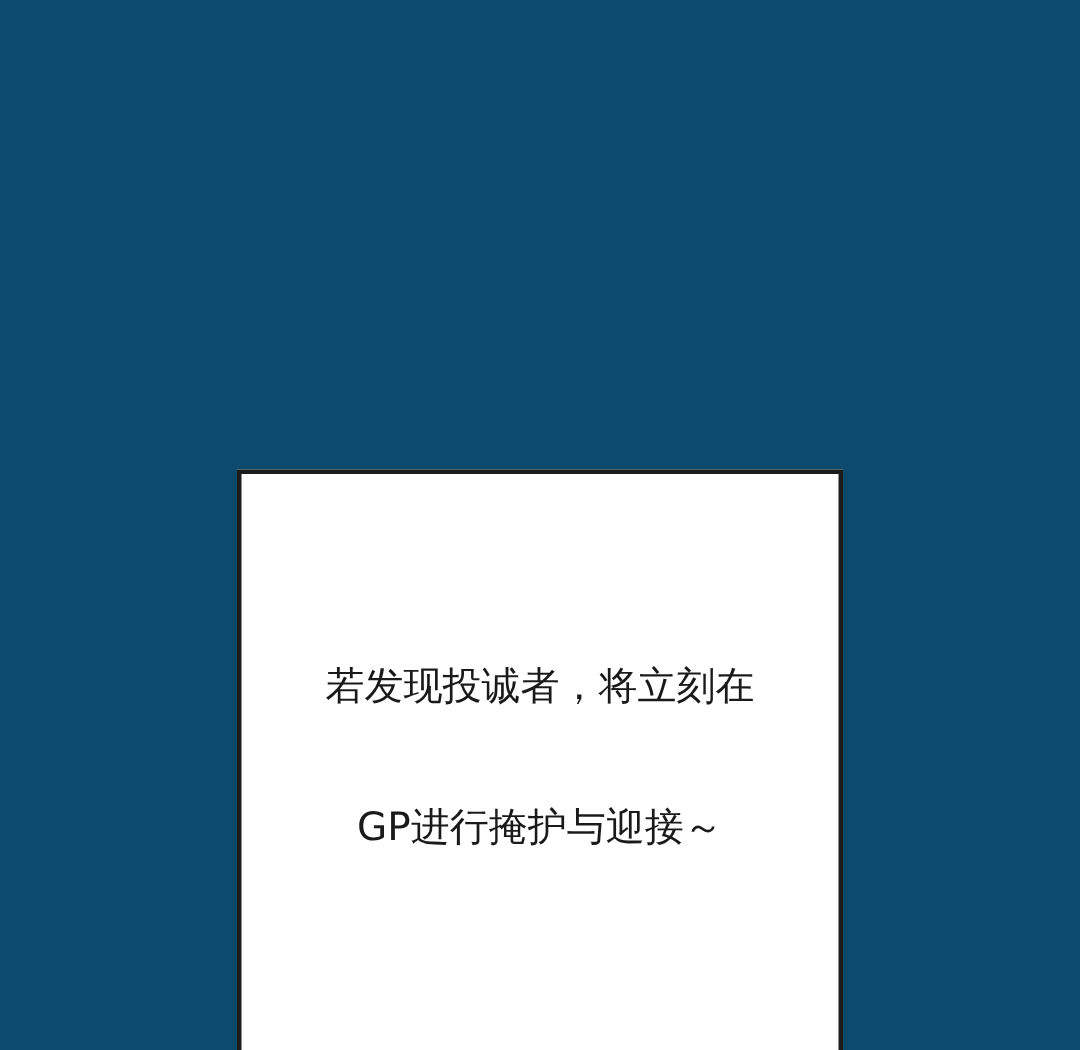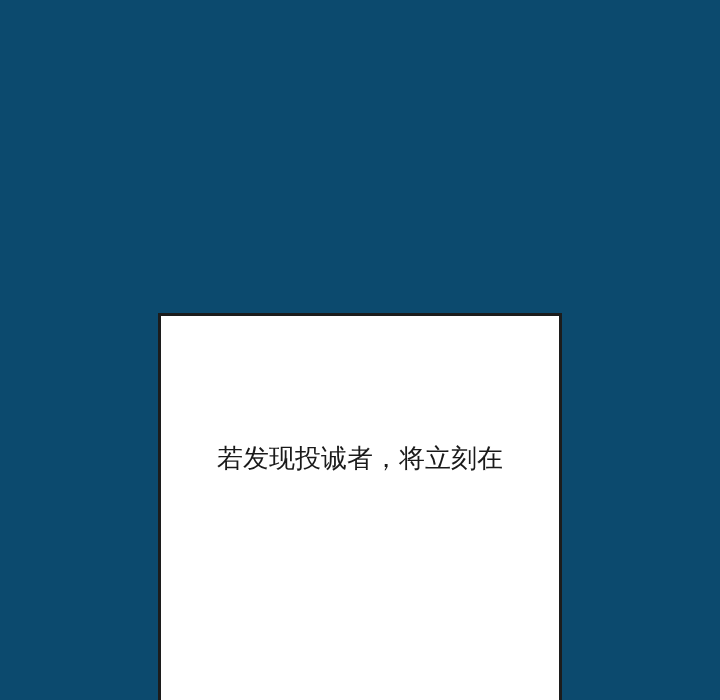--- a/index.html
+++ b/index.html
@@ -50,20 +50,21 @@
     display: block;
   }
 </style>
 </head>
 <body>
 
 <div class="page">
   <div class="panel">
     <div class="panel-text">
       <span class="line">若发现投诚者，将立刻在</span>
+      <span class="line">GP进行掩护与迎接～</span>
       
       
       
       
       
     </div>
   </div>
 </div>
 
 </body></html>

